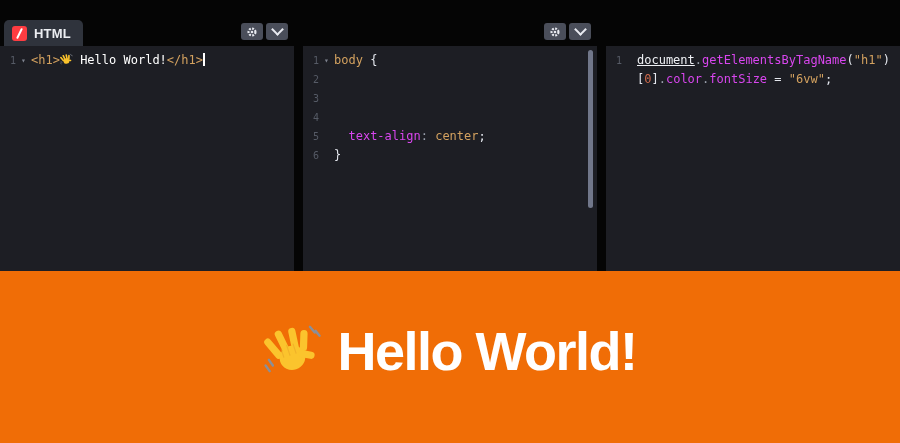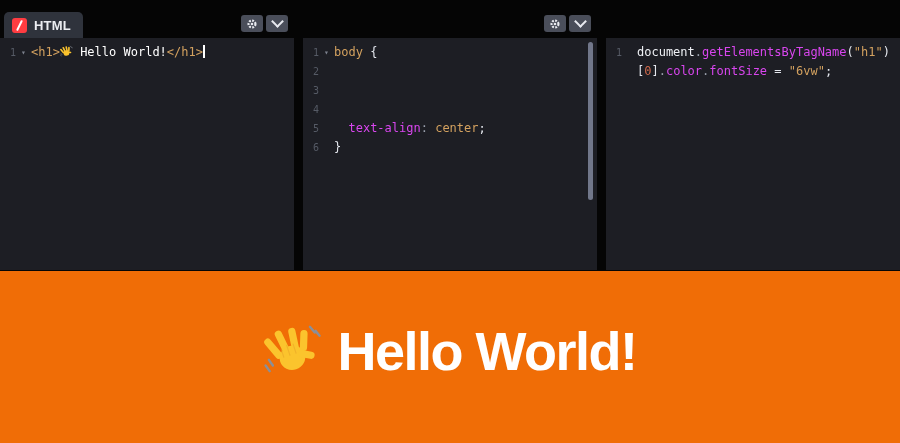--- a/index.html
+++ b/index.html
@@ -1,20 +1,20 @@
 <!DOCTYPE html>
 <html><head>
 <meta charset="utf-8">
 <style>
   html,body{margin:0;padding:0;background:#000;}
   .app{position:relative;width:900px;height:443px;background:#050505;overflow:hidden;
        font-family:"Liberation Sans",sans-serif;}
 
   
-  .editors{position:absolute;left:0;top:8px;width:900px;height:262px;display:flex;gap:9px;background:#050505;}
+  .editors{position:absolute;left:0;top:16px;width:900px;height:262px;display:flex;gap:9px;background:#050505;}
   .panel{position:relative;flex:1 1 0;min-width:0;}
   .panel-header{position:relative;height:30px;}
   .tab{position:absolute;left:4px;top:4px;bottom:0;display:flex;align-items:center;gap:7px;
        padding:0 12px 0 8px;background:#2f333c;border-radius:5px 5px 0 0;cursor:pointer;border:none;}
   .tab-label{color:#eceef2;font-size:13px;font-weight:bold;letter-spacing:.2px;}
   .tab-icon{width:15px;height:15px;display:block;}
   .header-buttons{position:absolute;right:6px;top:7px;display:flex;gap:3px;}
   .hbtn{width:22px;height:17px;background:#4a4e5a;border:none;border-radius:3px;padding:0;
         display:flex;align-items:center;justify-content:center;cursor:pointer;}
   .chev{width:7px;height:7px;border-right:2px solid #e8eaf0;border-bottom:2px solid #e8eaf0;
@@ -23,21 +23,21 @@
   .panel-body{position:absolute;left:0;right:0;top:30px;bottom:0;background:#1d1e24;
               padding-top:5px;overflow:hidden;cursor:text;}
   .code-line{display:flex;height:19px;line-height:19px;
              font-family:"DejaVu Sans Mono",monospace;font-size:12px;}
   .ln{flex:none;width:16px;text-align:right;color:#565b66;font-size:10px;}
   .fold{flex:none;width:15px;text-align:center;color:#7d828e;font-size:8px;}
   .code{white-space:pre;}
   .tok-tag,.tok-value{color:#d3a15f;}
   .tok-text{color:#ffffff;}
   .tok-prop{color:#d946ef;}
-  .tok-plain{color:#eff1f5;}
+  .tok-plain{color:#eff1f5;text-decoration:underline;}
   .tok-punct{color:#e4e7ee;}
   .tok-dot{color:#9aa0ac;}
   .tok-number{color:#cf6a4c;}
   .caret{display:inline-block;width:2px;height:13px;background:#fff;vertical-align:-2px;}
   .tiny-hand{width:13px;height:13px;vertical-align:-2px;}
   .scrollbar{position:absolute;top:34px;right:4px;width:5px;height:158px;background:#71778a;border-radius:3px;cursor:pointer;}
 
   
   .preview{position:absolute;left:0;top:271px;width:900px;height:172px;background:#f06d06;
            display:flex;align-items:center;justify-content:center;}

